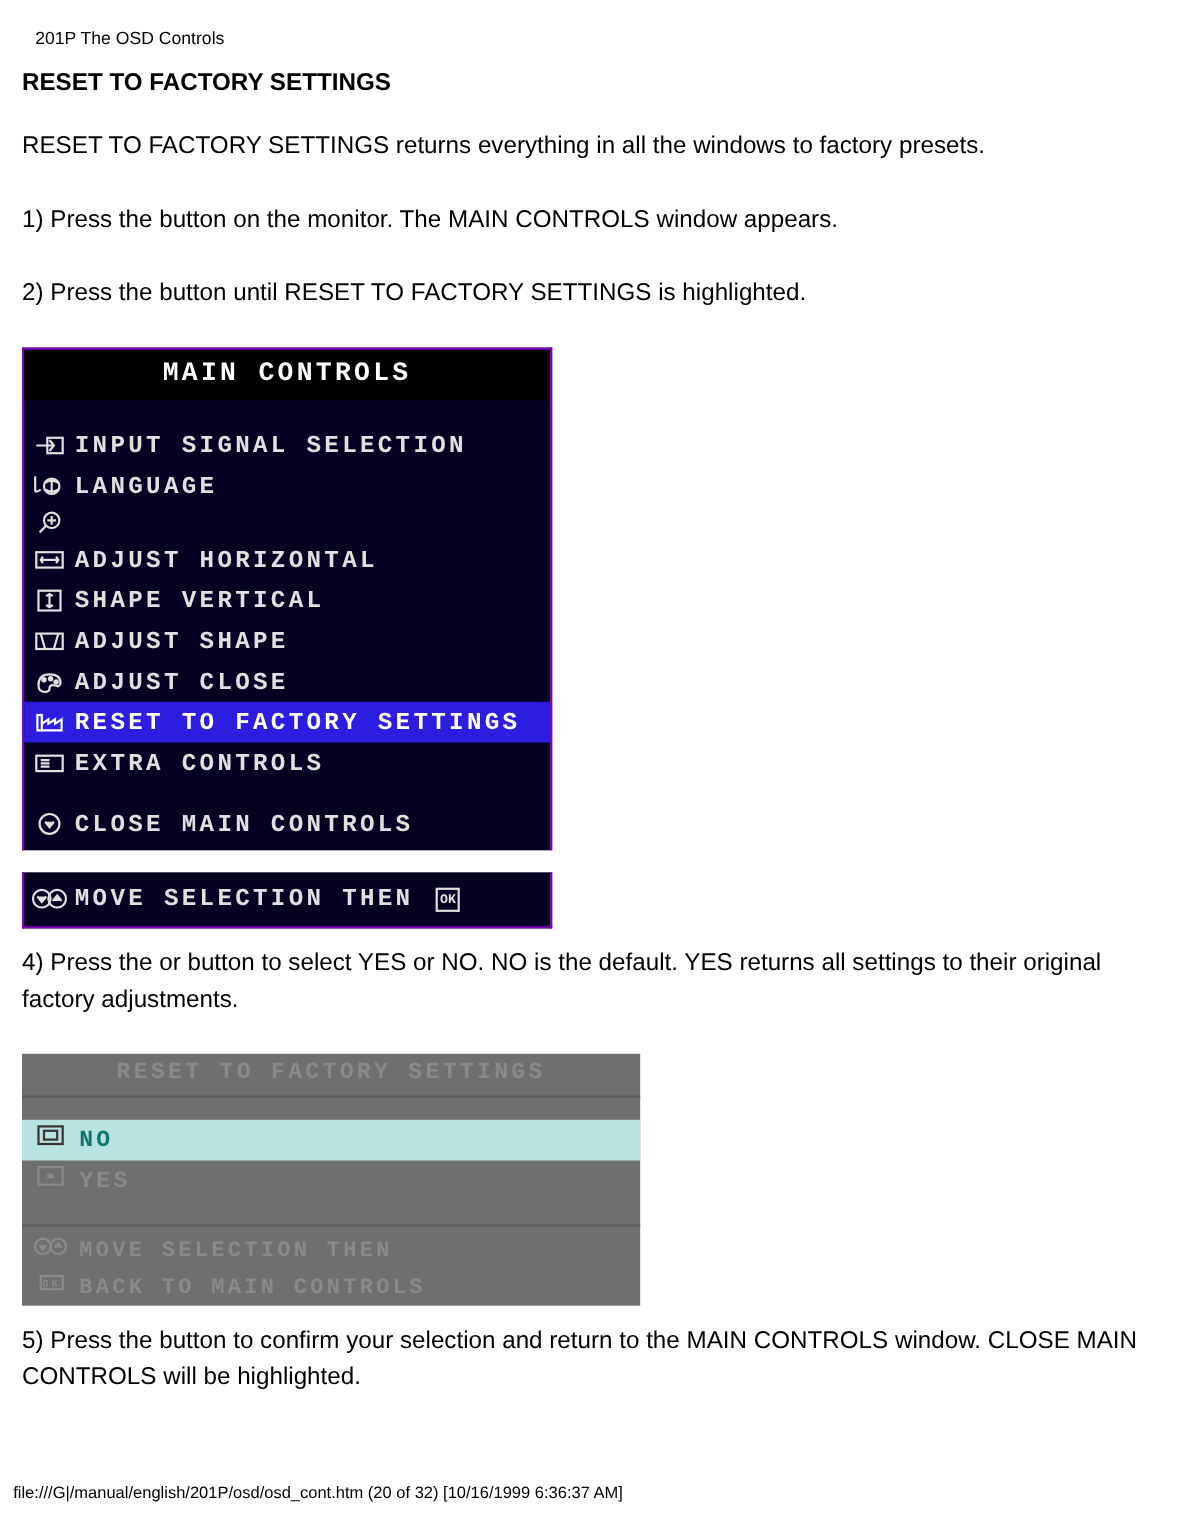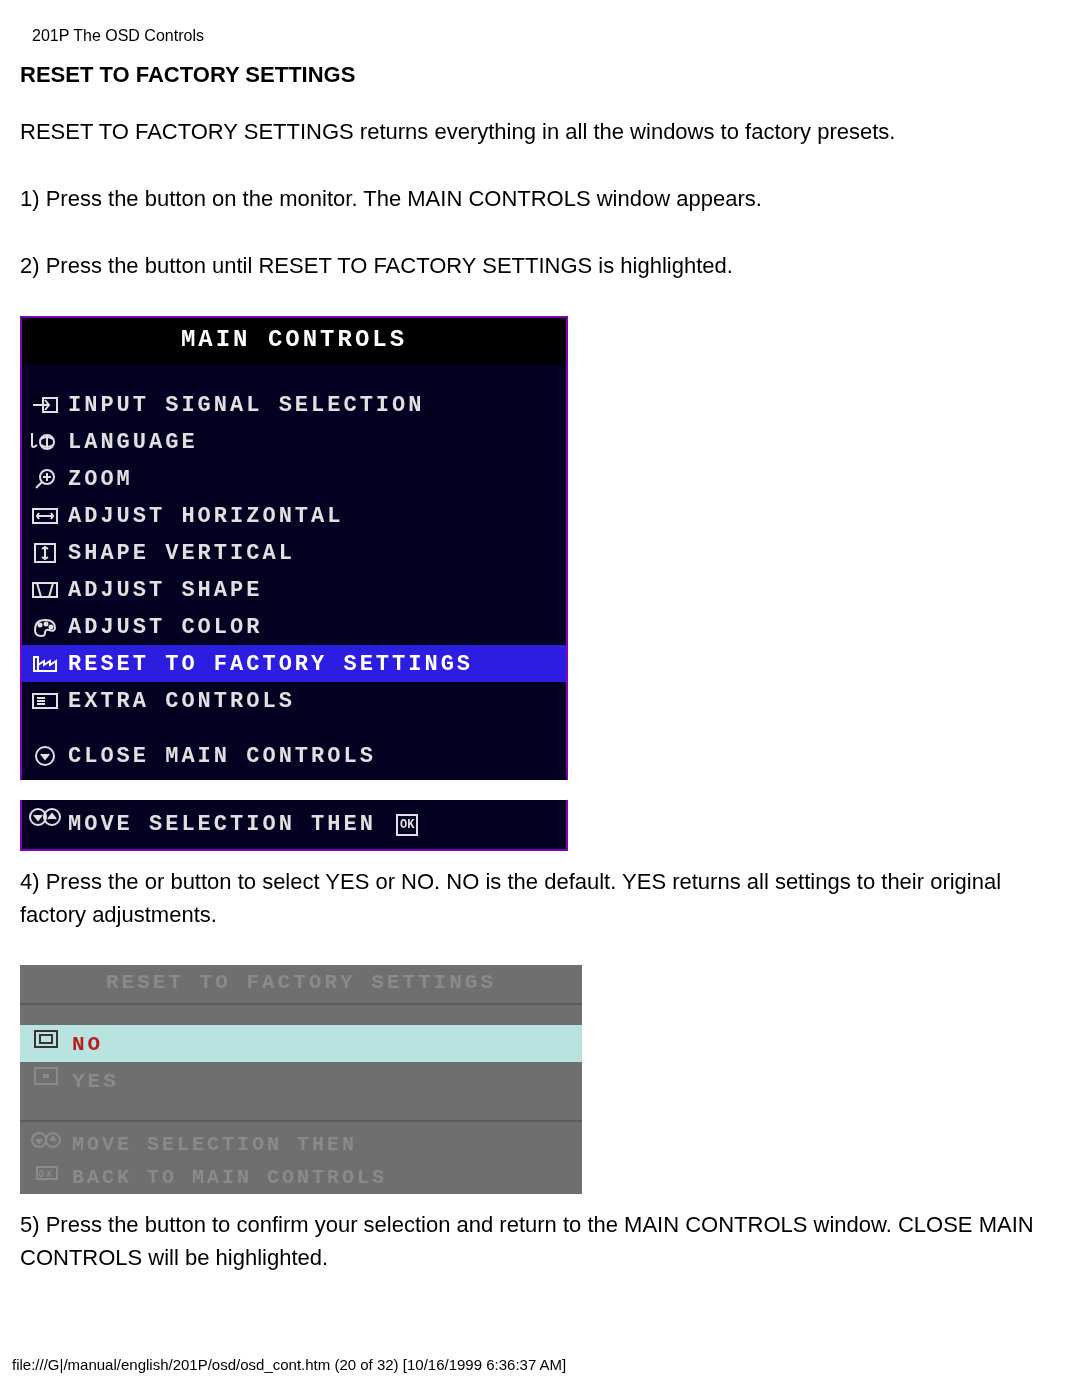--- a/index.html
+++ b/index.html
@@ -22,21 +22,21 @@
   }
   .section-title {
     font-weight: bold;
     font-size: 22px;
     margin: 10px 0 24px 0;
   }
   p.body {
     margin: 0 0 34px 0;
   }
   .osd {
-    width: 548px;
+    width: 482px;
     margin: 4px 0 14px 0;
     font-family: "Courier New", monospace;
     letter-spacing: 3px;
     font-weight: bold;
     color: #e0e0e0;
   }
   .osd-main {
     background: #030021;
     border: 2px solid #8000c0;
     border-bottom: none;
@@ -76,21 +76,21 @@
     font-size: 22px;
     padding-top: 2px;
   }
   .osd-footer {
     background: #030021;
     border: 2px solid #8000c0;
     border-top: none;
     padding: 6px 0 8px 0;
     margin-top: 20px;
     display:flex;
-    align-items:flex-start;
+    align-items:center;
   }
   .osd-footer .osd-icon { width:46px; flex:0 0 46px;}
   .osd-footer .osd-label { font-size:22px; }
   .ok-box {
     display:inline-block;
     border:2px solid #e0e0e0;
     font-size:12px;
     letter-spacing:0;
     padding:0 2px;
     margin-left:4px;
@@ -115,21 +115,21 @@
   }
   .osd2-body { padding: 20px 0 0 0; }
   .osd2-row {
     display:flex;
     align-items:center;
     min-height:30px;
     padding: 2px 0;
   }
   .osd2-row.sel {
     background: #b9e3e1;
-    color: #b91c1c;
+    color: #0f766e;
   }
   .osd2-row.sel .osd2-icon svg rect.inner{ fill:none; stroke:#3a3230; }
   .osd2-icon { width:52px; flex:0 0 52px; text-align:center;}
   .osd2-label { flex:1; font-size:21px; padding-top:2px;}
   .osd2-sep { height: 2px; background:#5c5c5c; margin: 20px 0 6px 0;}
   .osd2-footrow {
     display:flex; align-items:center; min-height:28px;
     color:#8a8a8a;
   }
   .osd2-footrow .osd2-icon{ width:52px; }
@@ -183,21 +183,20 @@
         </div>
         <div class="osd-row">
           <span class="osd-icon">
             <svg width="32" height="22" viewBox="0 0 32 22">
                 <g stroke="#e0e0e0" stroke-width="2" fill="none">
                   <circle cx="18" cy="9" r="7"></circle>
                   <path d="M18 5 L18 13 M14 9 L22 9 M7 20 L13 14"></path>
                 </g>
               </svg>
           </span>
-          <span class="osd-label">ZOOM</span>
         </div>
         <div class="osd-row">
           <span class="osd-icon">
             <svg width="32" height="22" viewBox="0 0 32 22">
                 <g stroke="#e0e0e0" stroke-width="2" fill="none">
                   <rect x="4" y="4" width="24" height="14"></rect>
                   <path d="M8 11 L24 11 M10 8 L8 11 L10 14 M22 8 L24 11 L22 14"></path>
                 </g>
               </svg>
           </span>
@@ -229,21 +228,21 @@
           <span class="osd-icon">
             <svg width="32" height="22" viewBox="0 0 32 22">
                 <g stroke="#e0e0e0" stroke-width="2" fill="none">
                   <path d="M6 14 Q6 4 16 4 Q26 4 26 12 Q26 16 20 14 Q16 13 16 17 Q16 20 12 20 Q6 20 6 14"></path>
                   <circle cx="11" cy="9" r="1.5" fill="#e0e0e0"></circle>
                   <circle cx="17" cy="8" r="1.5" fill="#e0e0e0"></circle>
                   <circle cx="22" cy="11" r="1.5" fill="#e0e0e0"></circle>
                 </g>
               </svg>
           </span>
-          <span class="osd-label">ADJUST COLOR</span>
+          <span class="osd-label">ADJUST CLOSE</span>
         </div>
         <div class="osd-row sel">
           <span class="osd-icon">
             <svg width="32" height="22" viewBox="0 0 32 22">
                 <g stroke="#fff" stroke-width="2" fill="none">
                   <rect x="5" y="4" width="4" height="14"></rect>
                   <path d="M9 18 L27 18 L27 8 L21 12 L21 8 L15 12 L15 8 L9 12"></path>
                 </g>
               </svg>
           </span>

